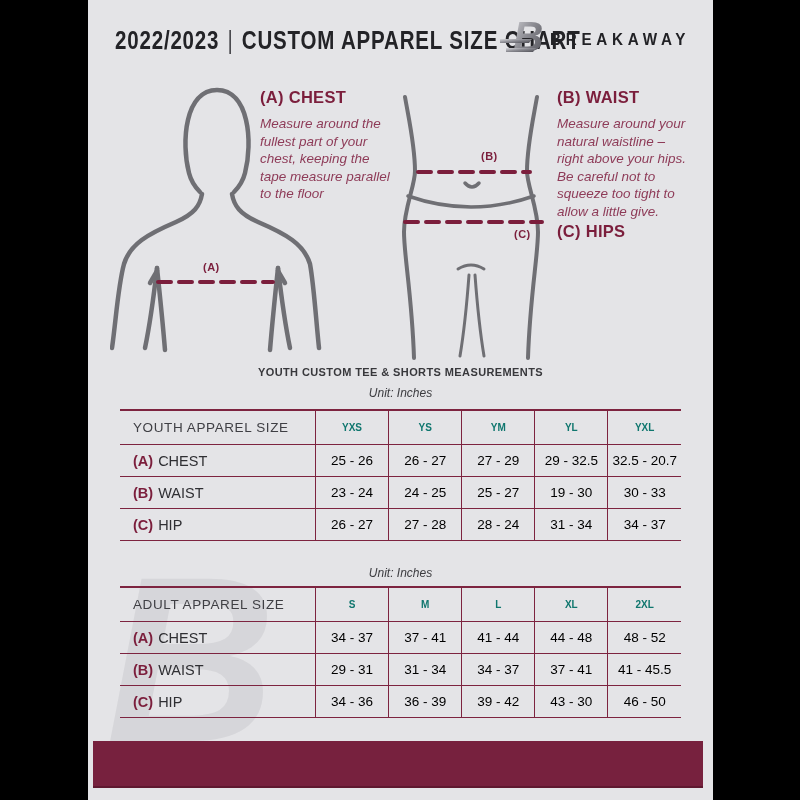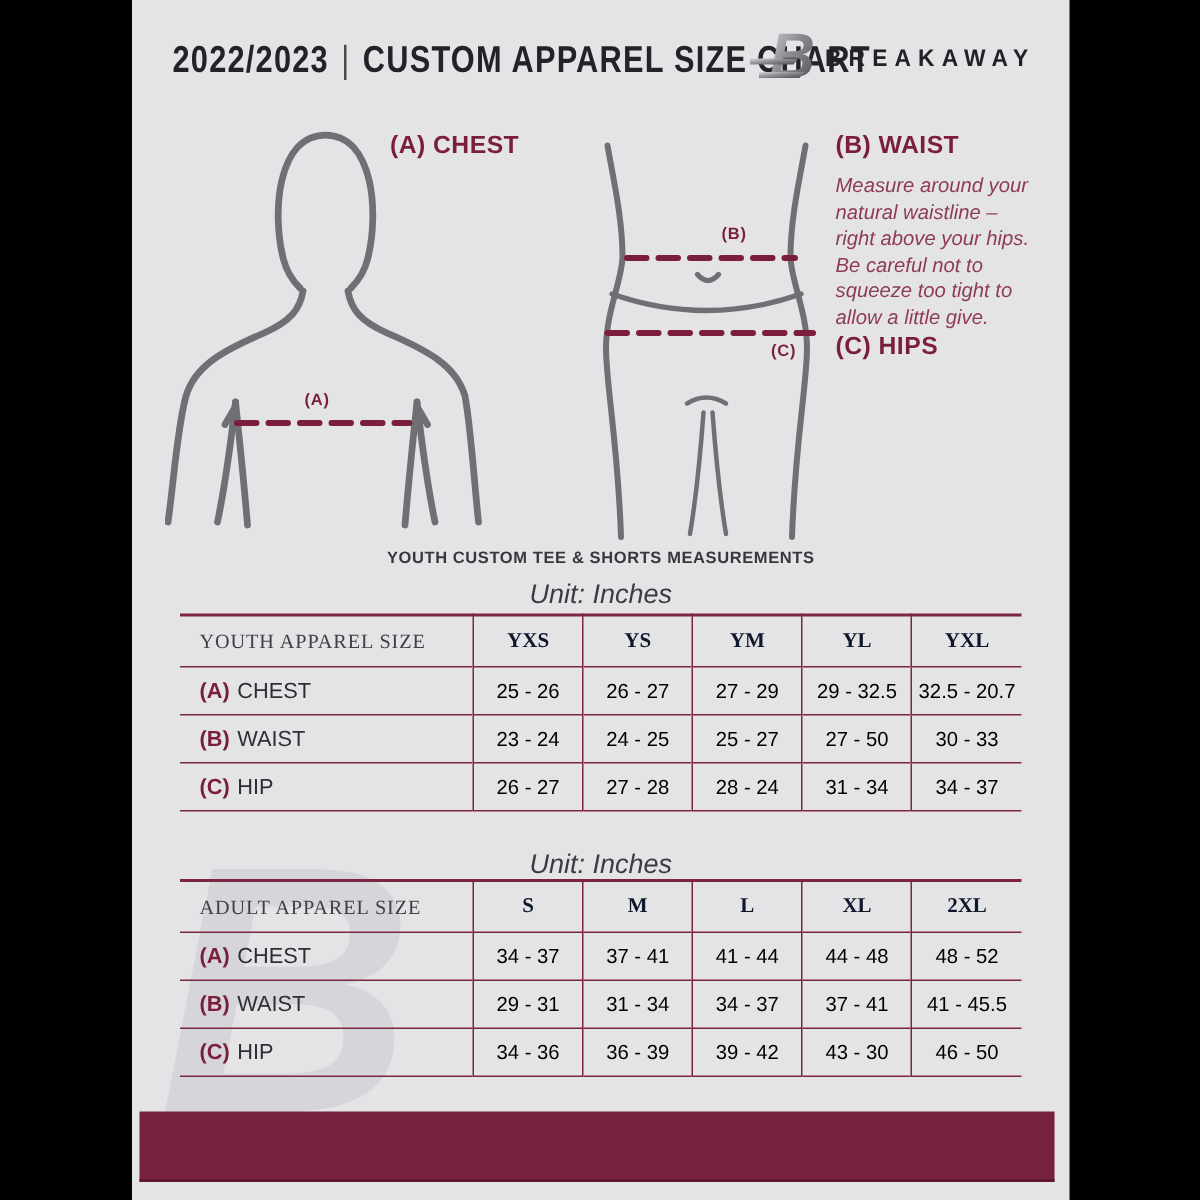--- a/index.html
+++ b/index.html
@@ -36,36 +36,36 @@
     position:absolute;font-size:11px;font-weight:bold;color:#7b1e3c;
     letter-spacing:.5px;
   }
   
   .sec-title{
     position:absolute;left:0;width:625px;text-align:center;
     font-size:11px;font-weight:bold;color:#38383c;letter-spacing:.4px;
   }
   .sec-unit{
     position:absolute;left:0;width:625px;text-align:center;
-    font-size:18px;font-style:italic;color:#3c3c40;
+    font-size:12px;font-style:italic;color:#3c3c40;
   }
   
   .size-table{
     position:absolute;left:32px;width:561px;border-collapse:collapse;
     table-layout:fixed;background:transparent;
   }
   .size-table th,.size-table td{
     height:31px;text-align:center;vertical-align:middle;padding:0;
     border-left:1.6px solid #7d2440;
   }
   .size-table th:first-child,.size-table td:first-child{
     border-left:none;text-align:left;padding-left:13px;width:182px;
   }
-  .size-table thead tr{border-top:2.2px solid #7d2440;border-bottom:1.6px solid #7d2440;font-family:Liberation Serif, serif;}
-  .size-table thead th{font-size:14px;font-weight:bold;color:#0f172a;height:33px;}
+  .size-table thead tr{border-top:2.2px solid #7d2440;border-bottom:1.6px solid #7d2440;}
+  .size-table thead th{font-size:10px;font-weight:bold;color:#0f766e;height:33px;}
   .size-table thead th:first-child{
     font-size:13.5px;font-weight:normal;color:#3f3f44;letter-spacing:.6px;
   }
   .size-table tbody tr{border-bottom:1.6px solid #7d2440;}
   .size-table tbody td{font-size:13.5px;color:#000000;}
   .size-table tbody td:first-child{font-size:14.5px;color:#2f2f33;}
   .size-table .key{color:#7b1e3c;font-weight:bold;margin-right:5px;}
   
   .footer-bar{
     position:absolute;left:5px;top:741px;width:610px;height:47px;
@@ -131,20 +131,25 @@
       <path d="M80 183 C82 210 85 240 89 264" stroke-width="3"></path>
       <path d="M23 80 H135" stroke="#7b1e3c" stroke-width="4" stroke-dasharray="13 8"></path>
       <path d="M10 130 H147" stroke="#7b1e3c" stroke-width="4" stroke-dasharray="13 8"></path>
     </svg>
   </div>
   <span class="marker" style="left:393px;top:150px;">(B)</span>
   <span class="marker" style="left:426px;top:228px;">(C)</span>
 
   <div class="guide-block" style="left:172px;top:88px;width:142px;">
     <div class="guide-h">(A) CHEST</div>
+    <div class="guide-b">Measure around the
+fullest part of your
+chest, keeping the
+tape measure parallel
+to the floor</div>
   </div>
   <div class="guide-block" style="left:469px;top:88px;width:152px;">
     <div class="guide-h">(B) WAIST</div>
     <div class="guide-b">Measure around your
 natural waistline –
 right above your hips.
 Be careful not to
 squeeze too tight to
 allow a little give.</div>
   </div>
@@ -172,21 +177,21 @@
         <td>26 - 27</td>
         <td>27 - 29</td>
         <td>29 - 32.5</td>
         <td>32.5 - 20.7</td>
       </tr>
       <tr>
         <td><span class="key">(B)</span><span>WAIST</span></td>
         <td>23 - 24</td>
         <td>24 - 25</td>
         <td>25 - 27</td>
-        <td>27 - 50</td>
+        <td>19 - 30</td>
         <td>30 - 33</td>
       </tr>
       <tr>
         <td><span class="key">(C)</span><span>HIP</span></td>
         <td>26 - 27</td>
         <td>27 - 28</td>
         <td>28 - 24</td>
         <td>31 - 34</td>
         <td>34 - 37</td>
       </tr>

